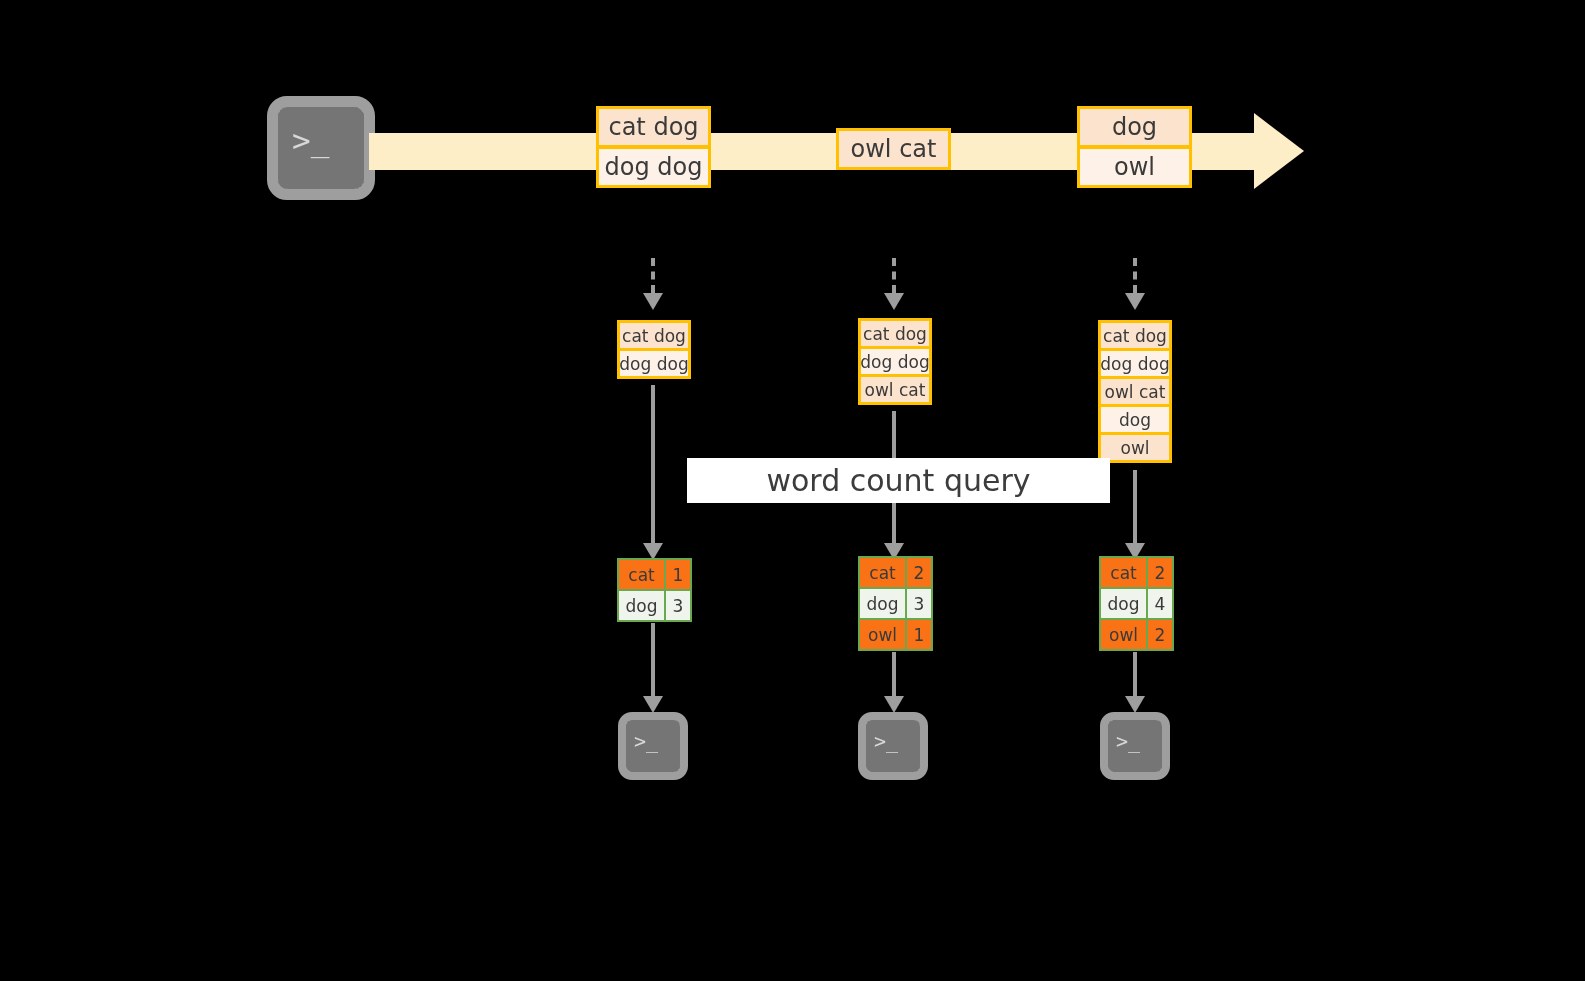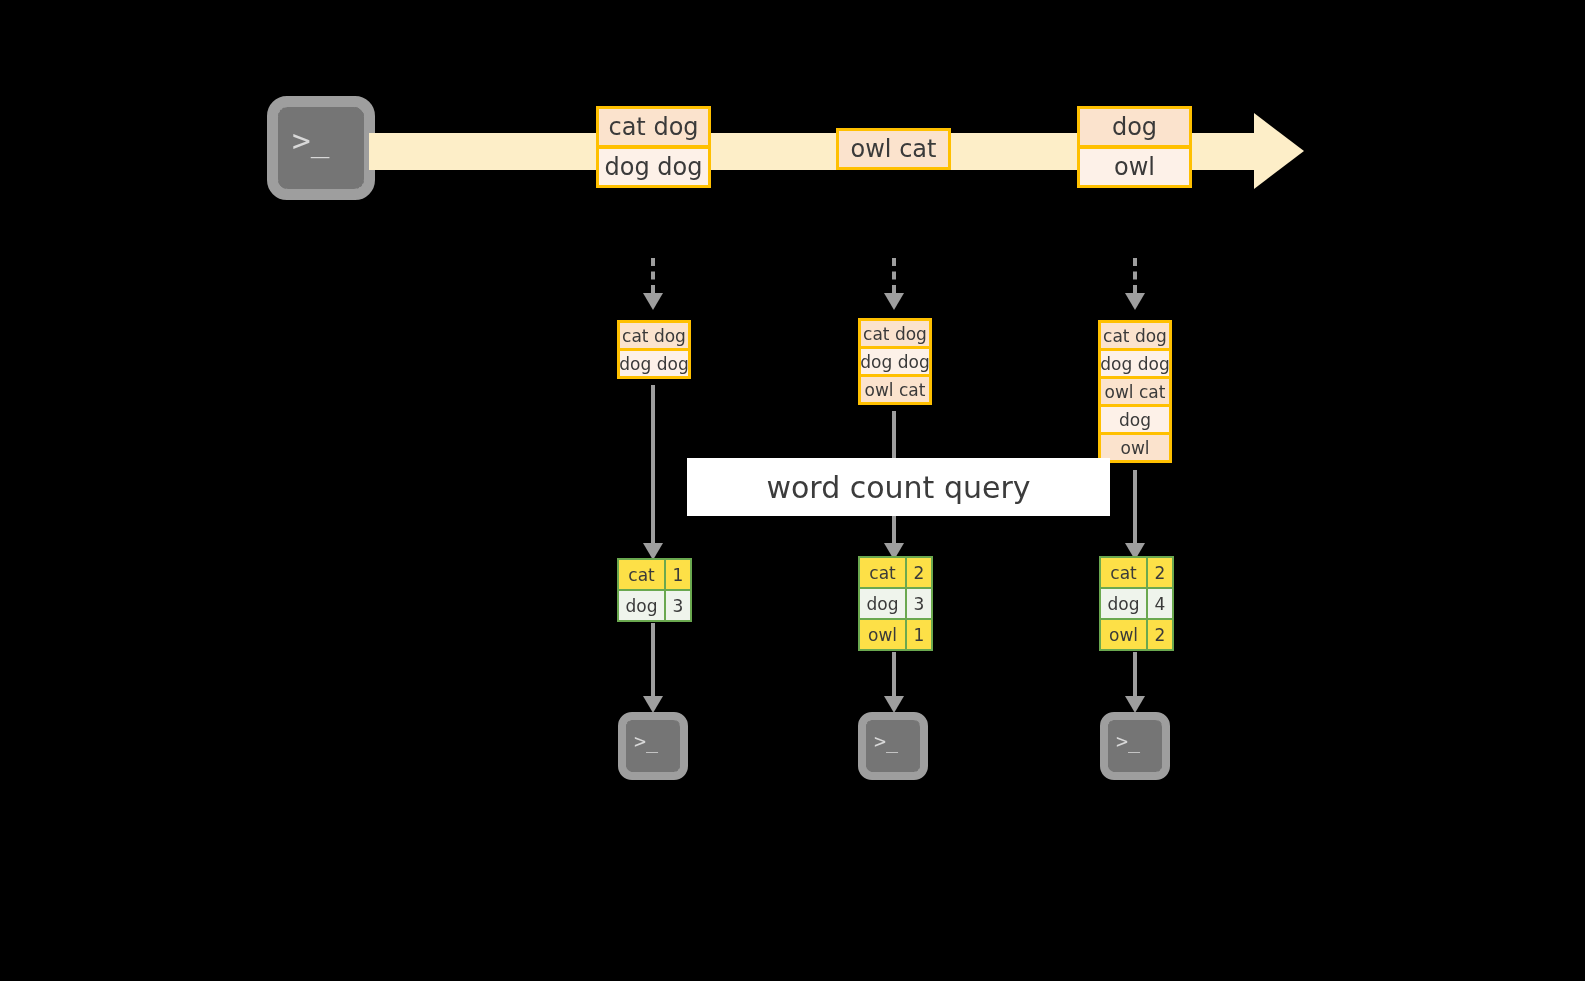--- a/index.html
+++ b/index.html
@@ -136,21 +136,21 @@
   
   .gtable {
     position: absolute;
     border-collapse: collapse;
     color: #3a3a3a;
     font-size: 17px;
   }
   .gtable td {
     box-sizing: border-box;
     border: 2px solid #6aa84f;
-    background: #fde047;
+    background: #f97316;
     height: 31px;
     text-align: center;
     white-space: nowrap;
     padding: 0 2px;
   }
   .gtable tr.light td { background: #eff4ec; }
   .gtable td.k { width: 47px; }
   .gtable td.v { width: 26px; }
 
   .gtable.g1 { left: 617px; top: 558px; }
@@ -185,21 +185,21 @@
     border-right: 10px solid transparent;
     border-top: 17px solid #9e9e9e;
   }
 
   
   .query-label {
     position: absolute;
     left: 687px;
     top: 458px;
     width: 423px;
-    height: 58px;
+    height: 45px;
     background: #ffffff;
     color: #3c3c3c;
     font-size: 30px;
     display: flex;
     align-items: center;
     justify-content: center;
     white-space: nowrap;
   }
 </style>
 </head>

